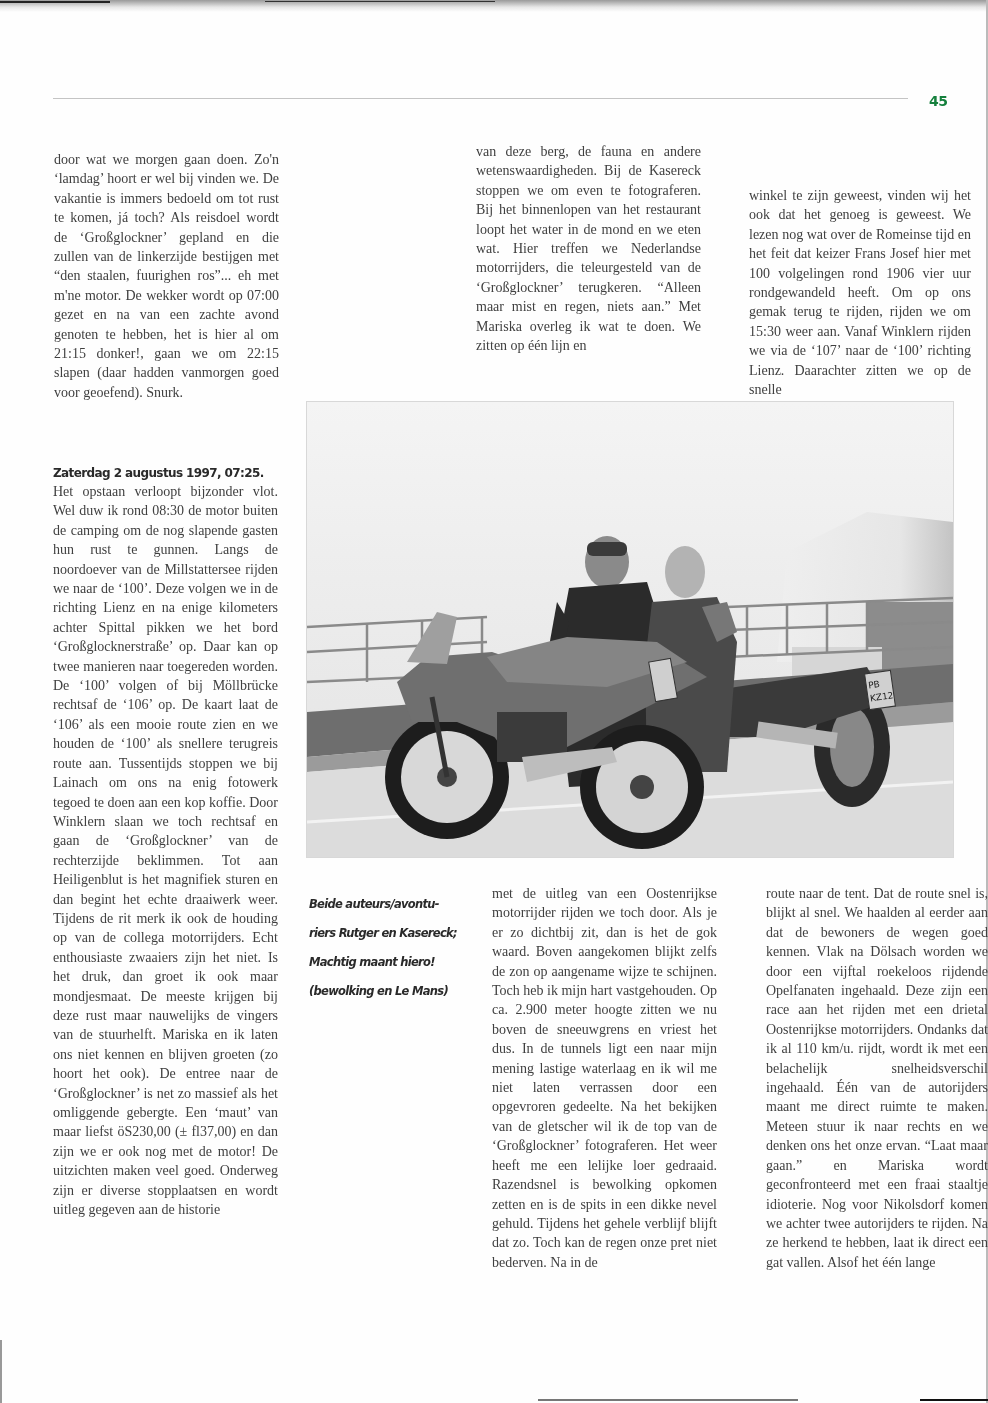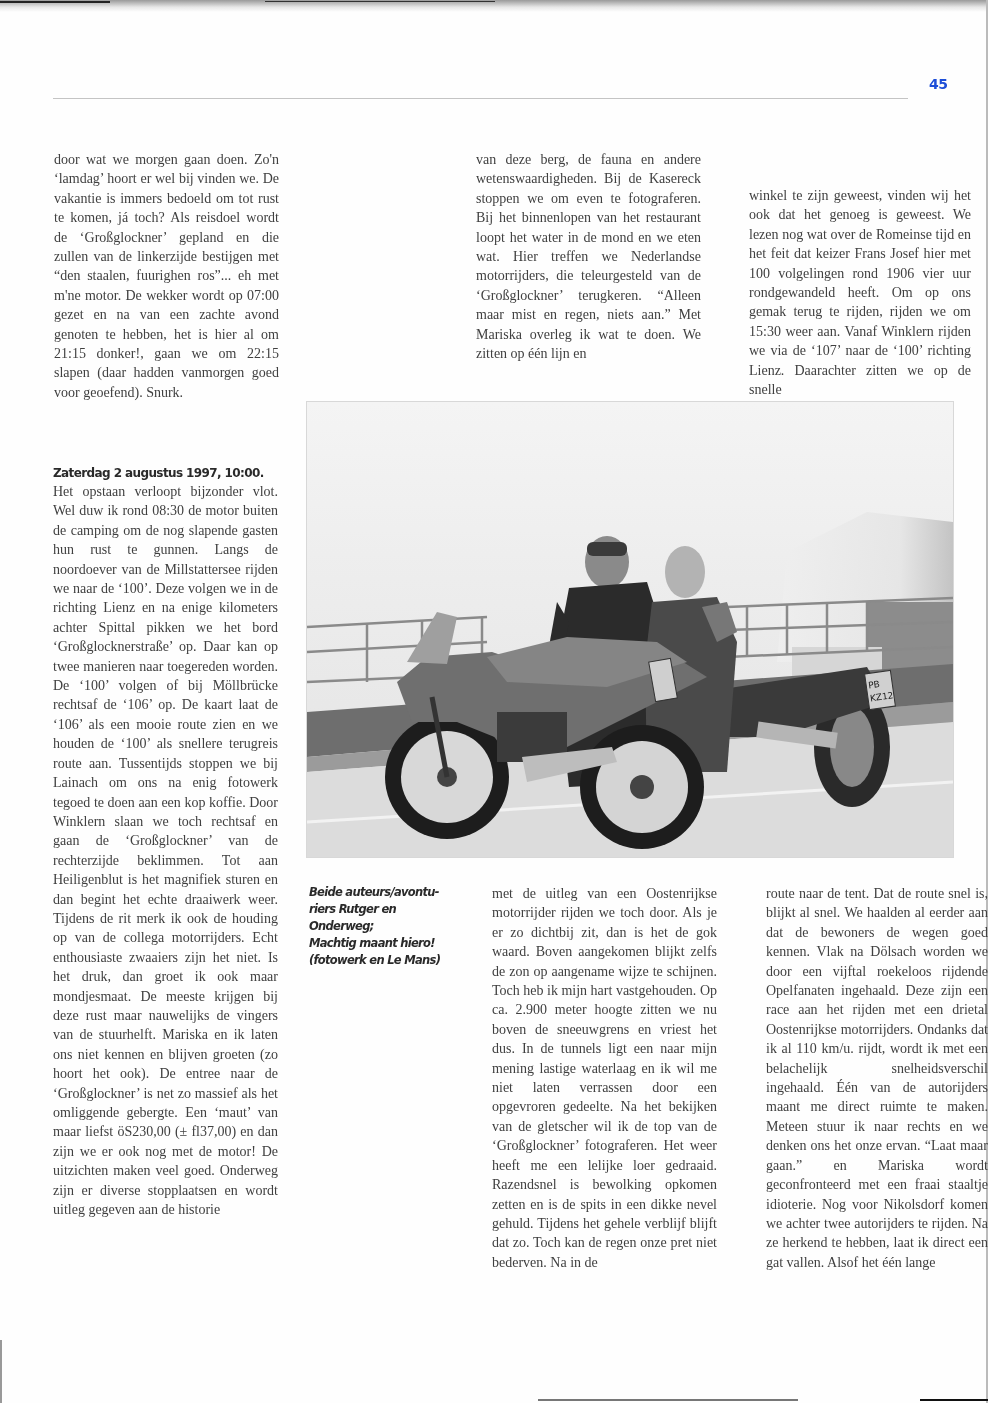--- a/index.html
+++ b/index.html
@@ -12,64 +12,64 @@
   .scan-top { position: absolute; left: 0; top: 0; width: 988px; height: 12px;
     background: linear-gradient(#9a9a9a, #e8e8e8 60%, #fefefe); }
   .scan-top-line1 { position: absolute; left: 0; top: 1px; width: 110px; height: 2px; background: #222; }
   .scan-top-line2 { position: absolute; left: 265px; top: 1px; width: 230px; height: 1px; background: #333; }
   .scan-right { position: absolute; right: 0; top: 0; width: 2px; height: 1403px; background: #bbb; }
   .scan-left { position: absolute; left: 0; top: 1340px; width: 2px; height: 63px; background: #999; }
   .scan-bot1 { position: absolute; left: 538px; bottom: 2px; width: 260px; height: 2px; background: #777; }
   .scan-bot2 { position: absolute; left: 920px; bottom: 2px; width: 68px; height: 2px; background: #111; }
 
   .header-rule { position: absolute; left: 53px; top: 98px; width: 855px; height: 1px; background: #c4c4c4; }
-  .page-number { position: absolute; left: 929px; top: 76px; font-family: "DejaVu Sans", sans-serif;
-    font-weight: bold; font-size: 14px; color: #1d4ed8; letter-spacing: -0.5px; }
+  .page-number { position: absolute; left: 929px; top: 93px; font-family: "DejaVu Sans", sans-serif;
+    font-weight: bold; font-size: 14px; color: #15803d; letter-spacing: -0.5px; }
 
   .col { position: absolute; font-size: 14px; line-height: 19.4px; text-align: justify; color: #404040; }
   .col p { margin: 0; }
   .col-1a { left: 54px; top: 150px; width: 225px; }
   .col-1b { left: 53px; top: 465px; width: 225px; }
-  .col-2a { left: 476px; top: 150px; width: 225px; }
+  .col-2a { left: 476px; top: 142px; width: 225px; }
   .col-3a { left: 749px; top: 150px; width: 222px; margin-top: 36px; }
   .col-2b { left: 476px; top: 884px; width: 225px; margin-left: 16px; }
   .col-3b { left: 730px; top: 884px; width: 222px; margin-left: 36px; }
 
   .subhead { font-family: "DejaVu Sans", sans-serif; font-weight: bold; font-size: 12px;
     color: #2a2a2a; letter-spacing: -0.6px; display: block; line-height: 17px; text-align: left; }
 
   .photo { position: absolute; left: 306px; top: 401px; width: 646px; height: 455px;
     border: 1px solid #d8d8d8; overflow: hidden; background: #ececec; }
   .photo svg { display: block; }
 
   .caption { position: absolute; left: 309px; top: 884px; width: 150px;
     font-family: "DejaVu Sans", sans-serif; font-weight: bold; font-style: italic;
     font-size: 11.5px; line-height: 17px; color: #2a2a2a; letter-spacing: -0.7px; }
-  .caption span { display: block; }
+  .caption span { display: block; margin-top: 12px; }
 </style>
 </head>
 <body>
 
 <div class="scan-top"></div>
 <div class="scan-top-line1"></div>
 <div class="scan-top-line2"></div>
 <div class="scan-right"></div>
 <div class="scan-left"></div>
 <div class="scan-bot1"></div>
 <div class="scan-bot2"></div>
 
 <div class="header-rule"></div>
 <div class="page-number">45</div>
 
 <div class="col col-1a">
   <p>door wat we morgen gaan doen. Zo'n ‘lamdag’ hoort er wel bij vinden we. De vakantie is immers bedoeld om tot rust te komen, já toch? Als reisdoel wordt de ‘Großglockner’ gepland en die zullen van de linkerzijde bestijgen met “den staalen, fuurighen ros”... eh met m'ne motor. De wekker wordt op 07:00 gezet en na van een zachte avond genoten te hebben, het is hier al om 21:15 donker!, gaan we om 22:15 slapen (daar hadden vanmorgen goed voor geoefend). Snurk.</p>
 </div>
 
 <div class="col col-1b">
-  <span class="subhead">Zaterdag 2 augustus 1997, 10:00.</span>
+  <span class="subhead">Zaterdag 2 augustus 1997, 07:25.</span>
   <p>Het opstaan verloopt bijzonder vlot. Wel duw ik rond 08:30 de motor buiten de camping om de nog slapende gasten hun rust te gunnen. Langs de noordoever van de Millstattersee rijden we naar de ‘100’. Deze volgen we in de richting Lienz en na enige kilometers achter Spittal pikken we het bord ‘Großglocknerstraße’ op. Daar kan op twee manieren naar toegereden worden. De ‘100’ volgen of bij Möllbrücke rechtsaf de ‘106’ op. De kaart laat de ‘106’ als een mooie route zien en we houden de ‘100’ als snellere terugreis route aan. Tussentijds stoppen we bij Lainach om ons na enig fotowerk tegoed te doen aan een kop koffie. Door Winklern slaan we toch rechtsaf en gaan de ‘Großglockner’ van de rechterzijde beklimmen. Tot aan Heiligenblut is het magnifiek sturen en dan begint het echte draaiwerk weer. Tijdens de rit merk ik ook de houding op van de collega motorrijders. Echt enthousiaste zwaaiers zijn het niet. Is het druk, dan groet ik ook maar mondjesmaat. De meeste krijgen bij deze rust maar nauwelijks de vingers van de stuurhelft. Mariska en ik laten ons niet kennen en blijven groeten (zo hoort het ook). De entree naar de ‘Großglockner’ is net zo massief als het omliggende gebergte. Een ‘maut’ van maar liefst öS230,00 (± fl37,00) en dan zijn we er ook nog met de motor! De uitzichten maken veel goed. Onderweg zijn er diverse stopplaatsen en wordt uitleg gegeven aan de historie</p>
 </div>
 
 <div class="col col-2a">
   <p>van deze berg, de fauna en andere wetenswaardigheden. Bij de Kasereck stoppen we om even te fotograferen. Bij het binnenlopen van het restaurant loopt het water in de mond en we eten wat. Hier treffen we Nederlandse motorrijders, die teleurgesteld van de ‘Großglockner’ terugkeren. “Alleen maar mist en regen, niets aan.” Met Mariska overleg ik wat te doen. We zitten op één lijn en</p>
 </div>
 
 <div class="col col-3a">
   <p>winkel te zijn geweest, vinden wij het ook dat het genoeg is geweest. We lezen nog wat over de Romeinse tijd en het feit dat keizer Frans Josef hier met 100 volgelingen rond 1906 vier uur rondgewandeld heeft. Om op ons gemak terug te rijden, rijden we om 15:30 weer aan. Vanaf Winklern rijden we via de ‘107’ naar de ‘100’ richting Lienz. Daarachter zitten we op de snelle</p>
 </div>
@@ -153,23 +153,23 @@
       <rect x="190" y="310" width="70" height="50" fill="#3b3b3b"></rect>
       <path d="M215 355 L305 345 L310 360 L220 380 Z" fill="#bdbdbd"></path>
       <rect x="345" y="258" width="22" height="40" fill="#cfcfcf" stroke="#333" transform="rotate(-10 356 278)"></rect>
       <path d="M140 375 L125 295" stroke="#333" stroke-width="5"></path>
     </g>
   </svg>
 </div>
 
 <div class="caption">
   <span>Beide auteurs/avontu-</span>
-  <span>riers Rutger en Onderweg;</span>
+  <span>riers Rutger en Kasereck;</span>
   <span>Machtig maant hiero!</span>
-  <span>(fotowerk en Le Mans)</span>
+  <span>(bewolking en Le Mans)</span>
 </div>
 
 <div class="col col-2b">
   <p>met de uitleg van een Oostenrijkse motorrijder rijden we toch door. Als je er zo dichtbij zit, dan is het de gok waard. Boven aangekomen blijkt zelfs de zon op aangename wijze te schijnen. Toch heb ik mijn hart vastgehouden. Op ca. 2.900 meter hoogte zitten we nu boven de sneeuwgrens en vriest het dus. In de tunnels ligt een naar mijn mening lastige waterlaag en ik wil me niet laten verrassen door een opgevroren gedeelte. Na het bekijken van de gletscher wil ik de top van de ‘Großglockner’ fotograferen. Het weer heeft me een lelijke loer gedraaid. Razendsnel is bewolking opkomen zetten en is de spits in een dikke nevel gehuld. Tijdens het gehele verblijf blijft dat zo. Toch kan de regen onze pret niet bederven. Na in de</p>
 </div>
 
 <div class="col col-3b">
   <p>route naar de tent. Dat de route snel is, blijkt al snel. We haalden al eerder aan dat de bewoners de wegen goed kennen. Vlak na Dölsach worden we door een vijftal roekeloos rijdende Opelfanaten ingehaald. Deze zijn een race aan het rijden met een drietal Oostenrijkse motorrijders. Ondanks dat ik al 110 km/u. rijdt, wordt ik met een belachelijk snelheidsverschil ingehaald. Één van de autorijders maant me direct ruimte te maken. Meteen stuur ik naar rechts en we denken ons het onze ervan. “Laat maar gaan.” en Mariska wordt geconfronteerd met een fraai staaltje idioterie. Nog voor Nikolsdorf komen we achter twee autorijders te rijden. Na ze herkend te hebben, laat ik direct een gat vallen. Alsof het één lange</p>
 </div>
 

